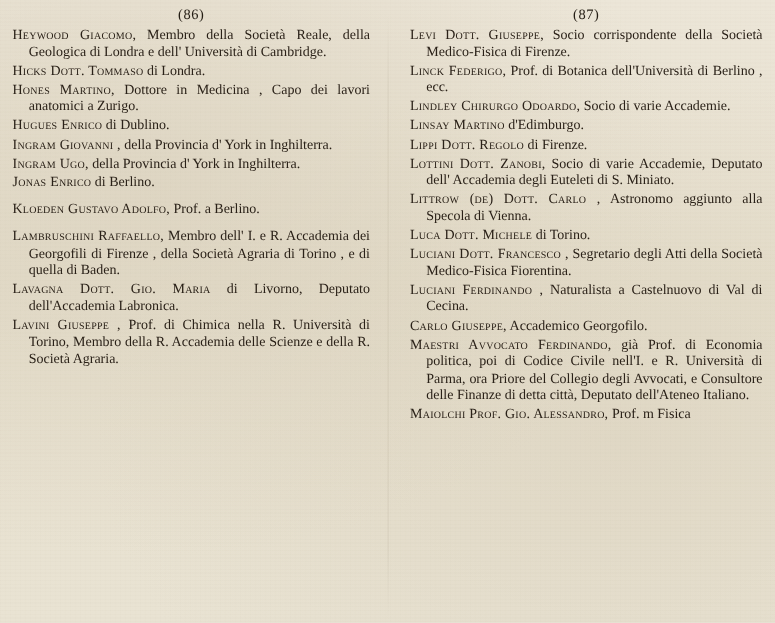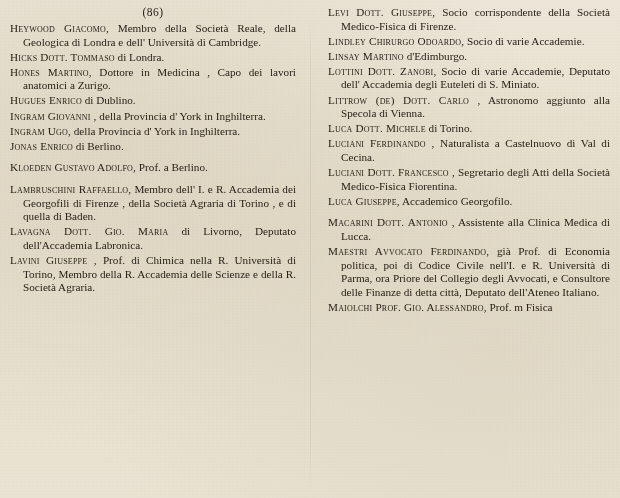--- a/index.html
+++ b/index.html
@@ -100,29 +100,31 @@
           <p class="entry"><span class="sc">Ingram Ugo,</span><span> della Provincia d' York in Inghilterra.</span></p>
           <p class="entry"><span class="sc">Jonas Enrico</span><span> di Berlino.</span></p>
           <p class="entry gap"><span class="sc">Kloeden Gustavo Adolfo,</span><span> Prof. a Berlino.</span></p>
           <p class="entry gap"><span class="sc">Lambruschini Raffaello,</span><span> Membro dell' I. e R. Accademia dei Georgofili di Firenze , della Società Agraria di Torino , e di quella di Baden.</span></p>
           <p class="entry"><span class="sc">Lavagna Dott. Gio. Maria</span><span> di Livorno, Deputato dell'Accademia Labronica.</span></p>
           <p class="entry"><span class="sc">Lavini Giuseppe ,</span><span> Prof. di Chimica nella R. Università di Torino, Membro della R. Accademia delle Scienze e della R. Società Agraria.</span></p>
         </div>
     </div>
 
     <div class="col col-right">
+      <div class="pagenum">(87)</div>
       <div class="entries" id="right-entries">
           <p class="entry"><span class="sc">Levi Dott. Giuseppe,</span><span> Socio corrispondente della Società Medico-Fisica di Firenze.</span></p>
+          <p class="entry"><span class="sc">Linck Federigo,</span><span> Prof. di Botanica dell'Università di Berlino , ecc.</span></p>
           <p class="entry"><span class="sc">Lindley Chirurgo Odoardo,</span><span> Socio di varie Accademie.</span></p>
           <p class="entry"><span class="sc">Linsay Martino</span><span> d'Edimburgo.</span></p>
+          <p class="entry"><span class="sc">Lippi Dott. Regolo</span><span> di Firenze.</span></p>
           <p class="entry"><span class="sc">Lottini Dott. Zanobi,</span><span> Socio di varie Accademie, Deputato dell' Accademia degli Euteleti di S. Miniato.</span></p>
           <p class="entry"><span class="sc">Littrow (de) Dott. Carlo ,</span><span> Astronomo aggiunto alla Specola di Vienna.</span></p>
           <p class="entry"><span class="sc">Luca Dott. Michele</span><span> di Torino.</span></p>
+          <p class="entry"><span class="sc">Luciani Dott. Francesco ,</span><span> Segretario degli Atti della Società Medico-Fisica Fiorentina.</span></p>
           <p class="entry"><span class="sc">Luciani Ferdinando ,</span><span> Naturalista a Castelnuovo di Val di Cecina.</span></p>
-          <p class="entry"><span class="sc">Luciani Dott. Francesco ,</span><span> Segretario degli Atti della Società Medico-Fisica Fiorentina.</span></p>
-          <p class="entry"><span class="sc">Luca Giuseppe,</span><span> Accademico Georgofilo.</span></p>
-          <p class="entry gap"><span class="sc">Macarini Dott. Antonio ,</span><span> Assistente alla Clinica Medica di Lucca.</span></p>
+          <p class="entry"><span class="sc">Carlo Giuseppe,</span><span> Accademico Georgofilo.</span></p>
           <p class="entry"><span class="sc">Maestri Avvocato Ferdinando,</span><span> già Prof. di Economia politica, poi di Codice Civile nell'I. e R. Università di Parma, ora Priore del Collegio degli Avvocati, e Consultore delle Finanze di detta città, Deputato dell'Ateneo Italiano.</span></p>
           <p class="entry"><span class="sc">Maiolchi Prof. Gio. Alessandro,</span><span> Prof. m Fisica</span></p>
         </div>
     </div>
   </div>
 </div>
 
 </body></html>

